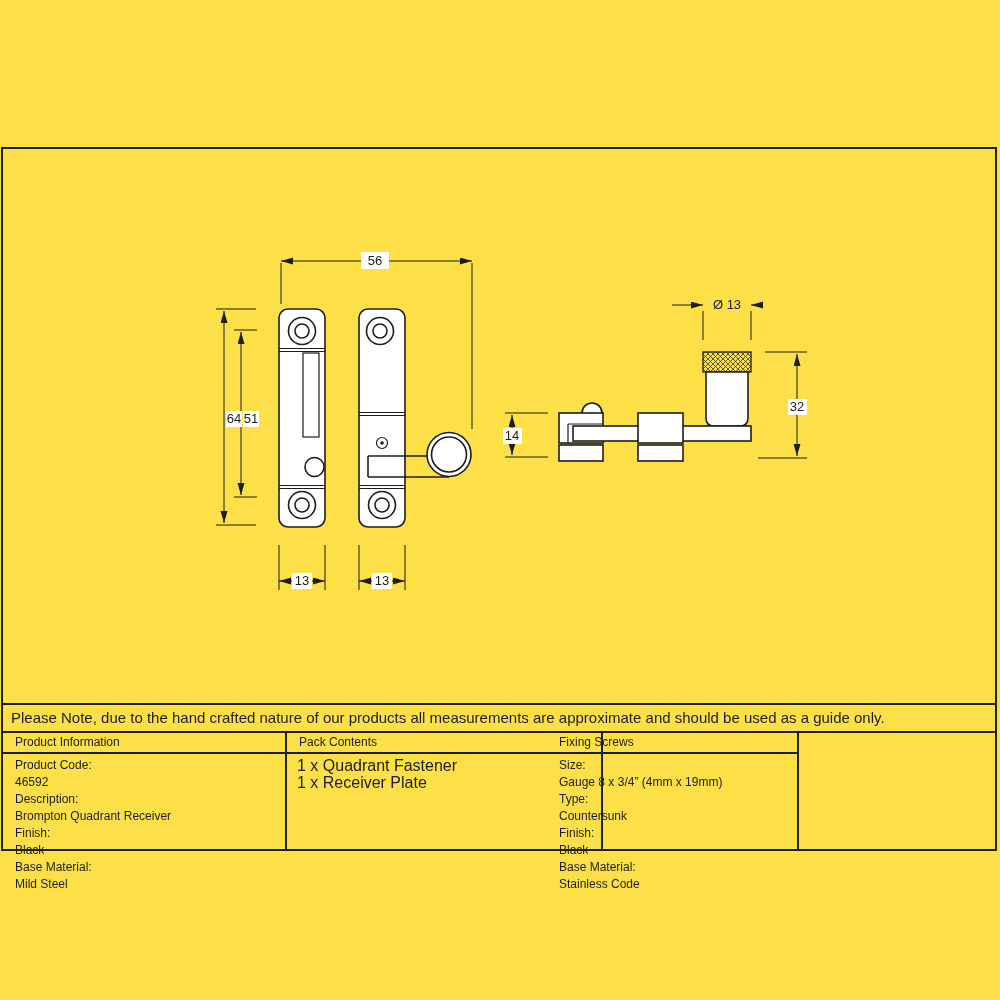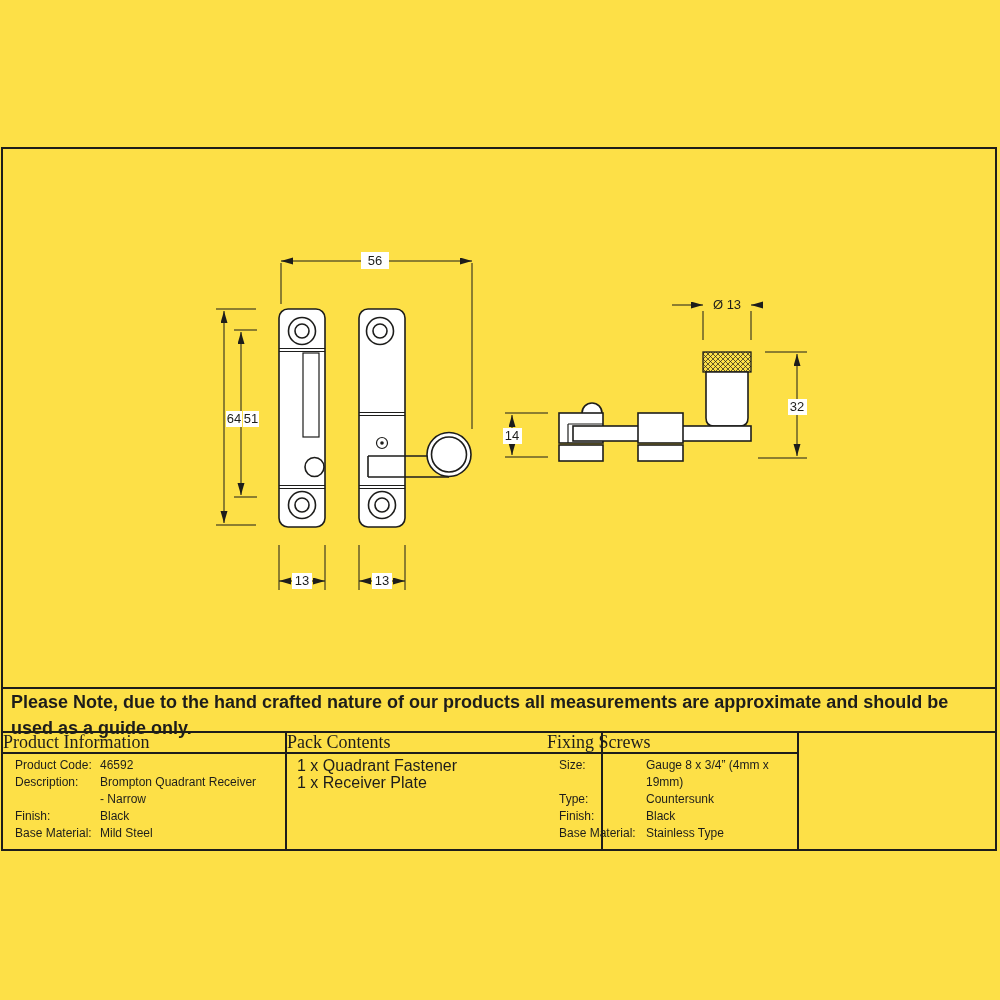--- a/index.html
+++ b/index.html
@@ -1,31 +1,31 @@
 <!DOCTYPE html>
 <html><head>
 <meta charset="utf-8">
 <style>
   html,body{margin:0;padding:0;background:#fff;}
   .page{position:relative;width:1000px;height:1000px;background:#fde047;overflow:hidden;
         font-family:"Liberation Sans","DejaVu Sans",sans-serif;color:#1d1d1b;}
   .sheet{position:absolute;left:1px;top:147px;width:992px;height:700px;border:2px solid #1d1d1b;}
   .drawing-svg{position:absolute;left:0;top:0;}
-  .note-row{position:absolute;left:0;top:538px;width:100%;height:26px;border-top:2px solid #1d1d1b;
-            line-height:26px;padding-left:8px;box-sizing:border-box;font-size:18px;font-weight:bold;}
+  .note-row{position:absolute;left:0;top:554px;width:100%;height:26px;border-top:2px solid #1d1d1b;
+            line-height:26px;padding-left:8px;box-sizing:border-box;font-size:15px;}
   .info-table{position:absolute;left:0;top:582px;right:0;bottom:0;border-top:2px solid #1d1d1b;}
   .col{position:absolute;top:0;bottom:0;box-sizing:border-box;}
   .col-borders{border-right:2px solid #1d1d1b;}
   .col0{left:0;width:284px;}
   .col1{left:284px;width:316px;}
   .col2{left:544px;width:252px;}
   .col3{left:824px;right:0;width:auto;}
-  .hdr{height:19px;line-height:19px;border-bottom:2px solid #1d1d1b;font-size:18px;font-family:Liberation Serif, serif;}
+  .hdr{height:19px;line-height:19px;border-bottom:2px solid #1d1d1b;padding-left:12px;font-size:12px;}
   .rows{padding:3px 0 0 12px;font-size:12px;}
-  .row{display:flex;line-height:17px;}
+  .row{display:flex;line-height:17px;flex-direction:column;}
   .row .lbl{width:85px;flex:none;}
   .col2 .row .lbl{width:87px;}
   .items{padding:3px 0 0 10px;font-size:16px;}
   .items div{line-height:17px;}
   
   .ln{stroke:#1d1d1b;fill:none;}
   .outline{stroke-width:1.6;}
   .thin{stroke-width:1.2;}
   .dimln{stroke:#1d1d1b;stroke-width:1;fill:none;}
   .wfill{fill:#fff;}
@@ -155,24 +155,20 @@
         <div class="rows">
           <div class="row">
             <span class="lbl">Product Code:</span>
             <span class="val">46592</span>
           </div>
           <div class="row">
             <span class="lbl">Description:</span>
             <span class="val">Brompton Quadrant Receiver</span>
           </div>
           <div class="row">
-            <span class="lbl"></span>
-            <span class="val">- Narrow</span>
-          </div>
-          <div class="row">
             <span class="lbl">Finish:</span>
             <span class="val">Black</span>
           </div>
           <div class="row">
             <span class="lbl">Base Material:</span>
             <span class="val">Mild Steel</span>
           </div>
         </div>
       </div>
 
@@ -194,21 +190,21 @@
           <div class="row">
             <span class="lbl">Type:</span>
             <span class="val">Countersunk</span>
           </div>
           <div class="row">
             <span class="lbl">Finish:</span>
             <span class="val">Black</span>
           </div>
           <div class="row">
             <span class="lbl">Base Material:</span>
-            <span class="val">Stainless Type</span>
+            <span class="val">Stainless Code</span>
           </div>
         </div>
       </div>
 
       <div class="col col3">
         
       </div>
 
     </div>
   </div>

